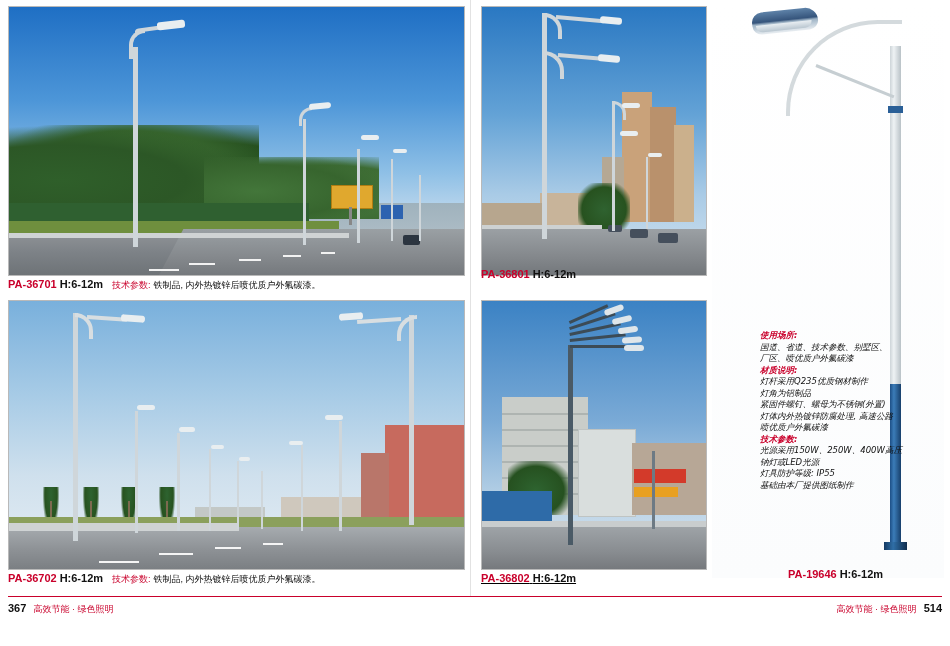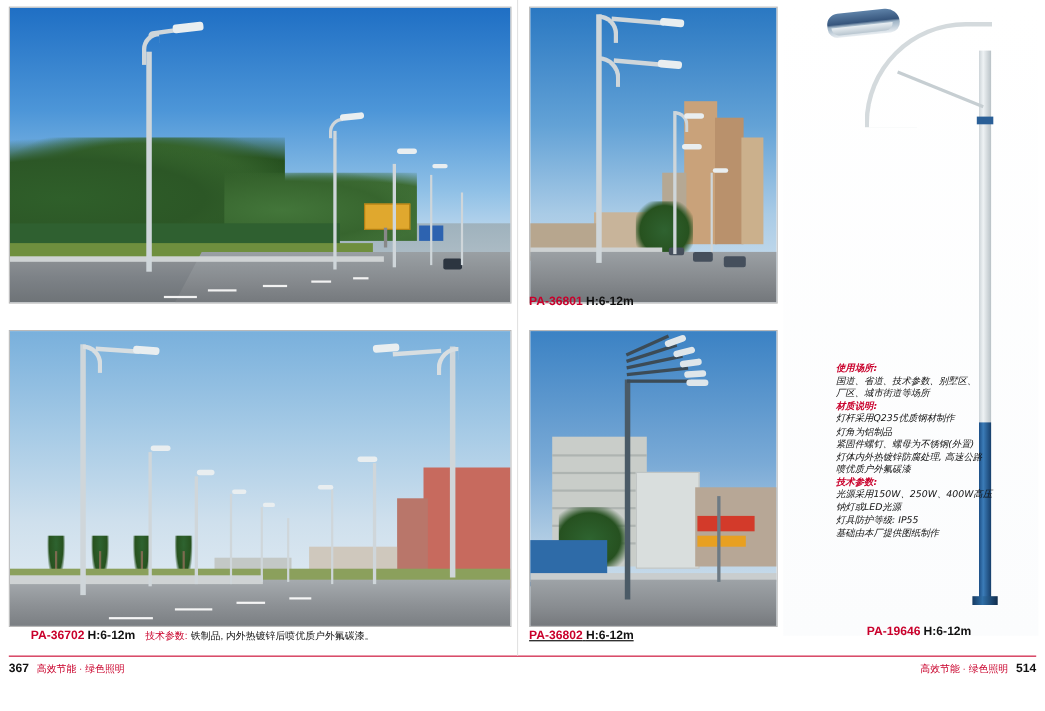--- a/index.html
+++ b/index.html
@@ -168,20 +168,26 @@
     <div class="arm" style="left:290px;top:100px;width:10px;height:16px;border-top:3px solid #cfd6da;border-left:3px solid #cfd6da;border-top-left-radius:16px;background:none;"></div>
     <div class="lamp" style="left:300px;top:96px;width:22px;height:6px;transform:rotate(-6deg);"></div>
 
     <div class="pole" style="left:348px;top:142px;width:3px;height:94px;"></div>
     <div class="lamp" style="left:352px;top:128px;width:18px;height:5px;"></div>
     <div class="pole" style="left:382px;top:152px;width:2px;height:82px;"></div>
     <div class="lamp" style="left:384px;top:142px;width:14px;height:4px;"></div>
     <div class="pole" style="left:410px;top:168px;width:2px;height:66px;"></div>
   </div>
 
+  <div class="cap" style="left:8px;top:278px;">
+    <span class="code">PA-36701</span>
+    <span class="hh">H:6-12m</span>
+    <span class="tech-lbl">技术参数:</span>
+    <span class="tech-txt">铁制品, 内外热镀锌后喷优质户外氟碳漆。</span>
+  </div>
 
   <div class="photo" id="p2">
     <div class="sky"></div>
     <div class="p2-bldgA"></div>
     <div class="p2-bldgB"></div>
     <div class="p2-bldgC"></div>
     <div class="p2-bldgD"></div>
     <div class="p2-low"></div>
     <div class="p2-low2"></div>
     <div class="p2-trees"></div>
@@ -252,21 +258,21 @@
     <div class="lamp" style="left:202px;top:144px;width:13px;height:4px;"></div>
     <div class="pole" style="left:228px;top:160px;width:2px;height:68px;"></div>
     <div class="lamp" style="left:230px;top:156px;width:11px;height:4px;"></div>
     <div class="pole" style="left:252px;top:170px;width:2px;height:58px;"></div>
     <div class="pole" style="left:330px;top:120px;width:3px;height:110px;"></div>
     <div class="lamp" style="left:316px;top:114px;width:18px;height:5px;"></div>
     <div class="pole" style="left:292px;top:144px;width:2px;height:86px;"></div>
     <div class="lamp" style="left:280px;top:140px;width:14px;height:4px;"></div>
   </div>
 
-  <div class="cap" style="left:8px;top:572px;margin-left:20px;">
+  <div class="cap" style="left:8px;top:572px;">
     <span class="code">PA-36702</span>
     <span class="hh">H:6-12m</span>
     <span class="tech-lbl">技术参数:</span>
     <span class="tech-txt">铁制品, 内外热镀锌后喷优质户外氟碳漆。</span>
   </div>
 
   <div class="photo" id="p4">
     <div class="sky"></div>
     <div class="p4-tower">
       <i style="top:16px"></i>
@@ -311,21 +317,21 @@
     <div class="p5-base"></div>
     <div class="p5-arm"></div>
     <div class="p5-brace"></div>
     <div class="p5-head"></div>
     <div class="p5-headglass"></div>
   </div>
 
   <div class="spec">
     <div class="h">使用场所:</div>
     <div>国道、省道、技术参数、别墅区、</div>
-    <div>厂区、城市街道等场所</div>
+    <div>厂区、喷优质户外氟碳漆</div>
     <div class="h">材质说明:</div>
     <div>灯杆采用Q235优质钢材制作</div>
     <div>灯角为铝制品</div>
     <div>紧固件螺钉、螺母为不锈钢(外置)</div>
     <div>灯体内外热镀锌防腐处理, 高速公路</div>
     <div>喷优质户外氟碳漆</div>
     <div class="h">技术参数:</div>
     <div>光源采用150W、250W、400W高压</div>
     <div>钠灯或LED光源</div>
     <div>灯具防护等级: IP55</div>

